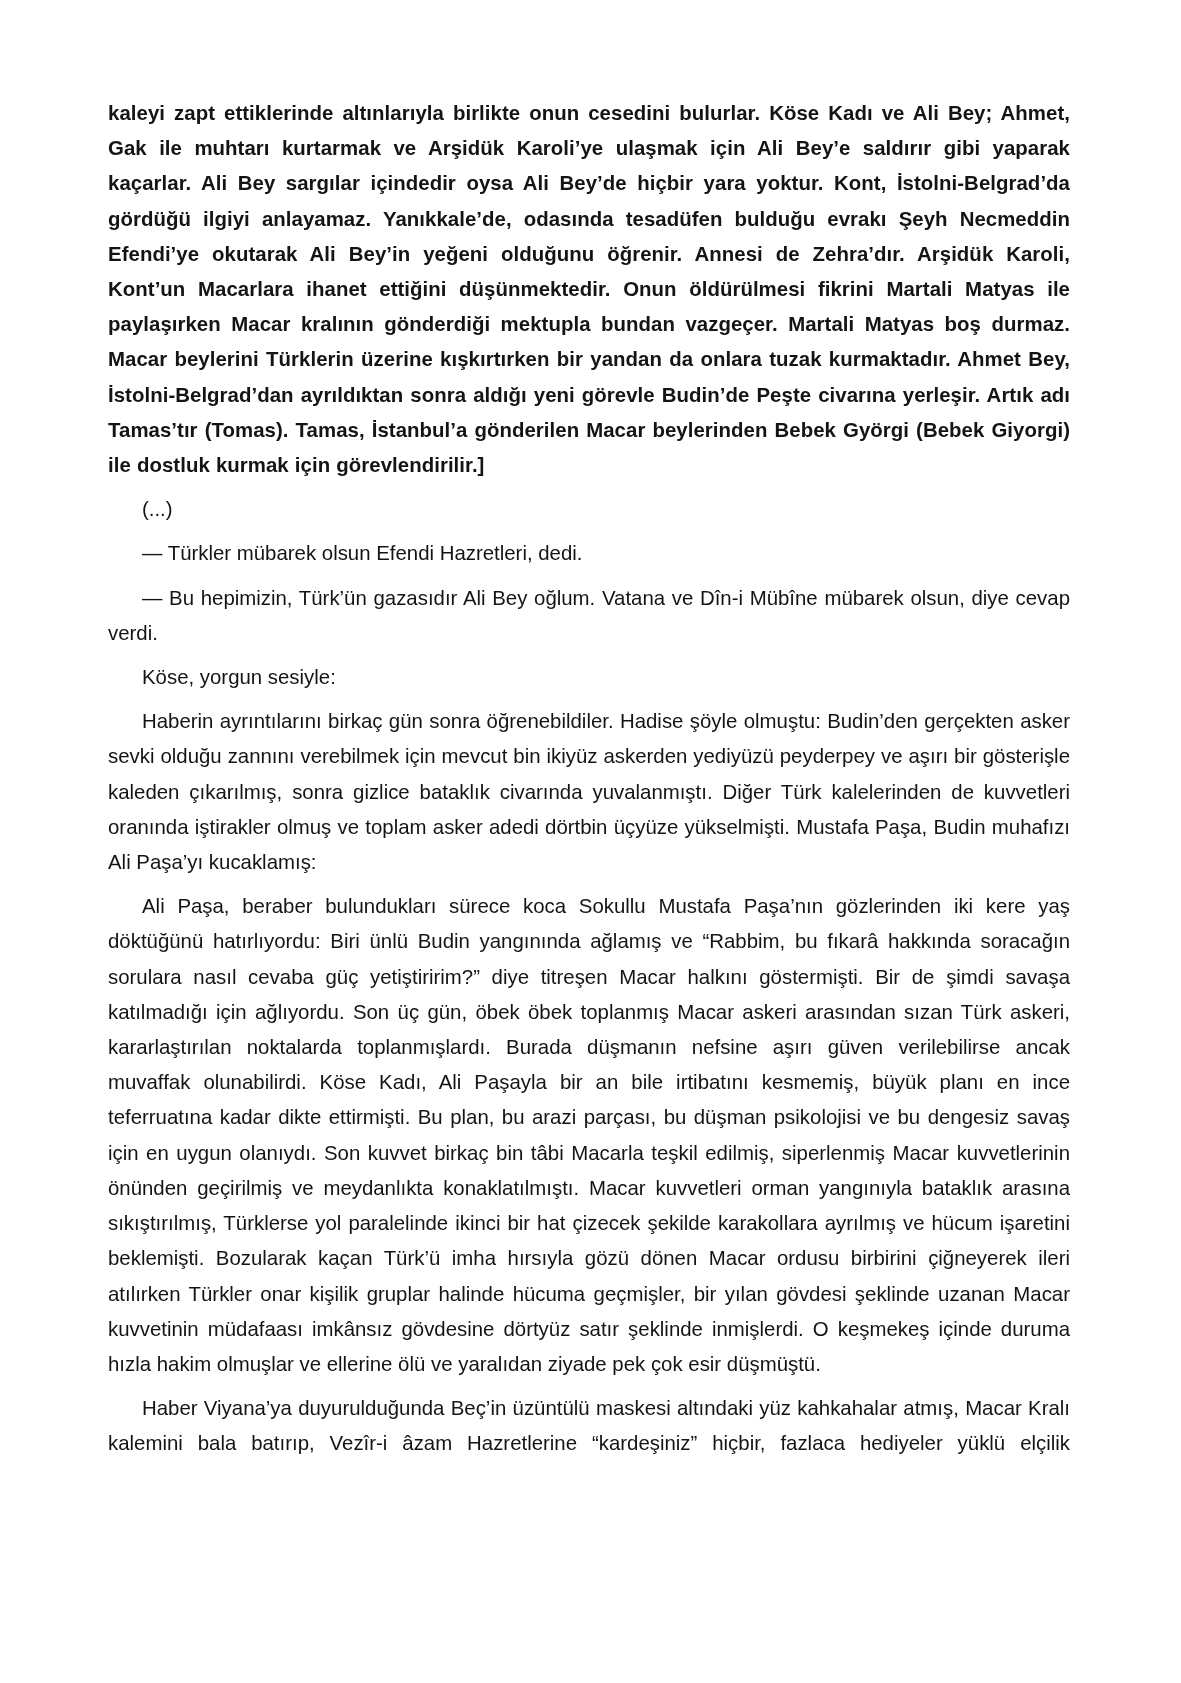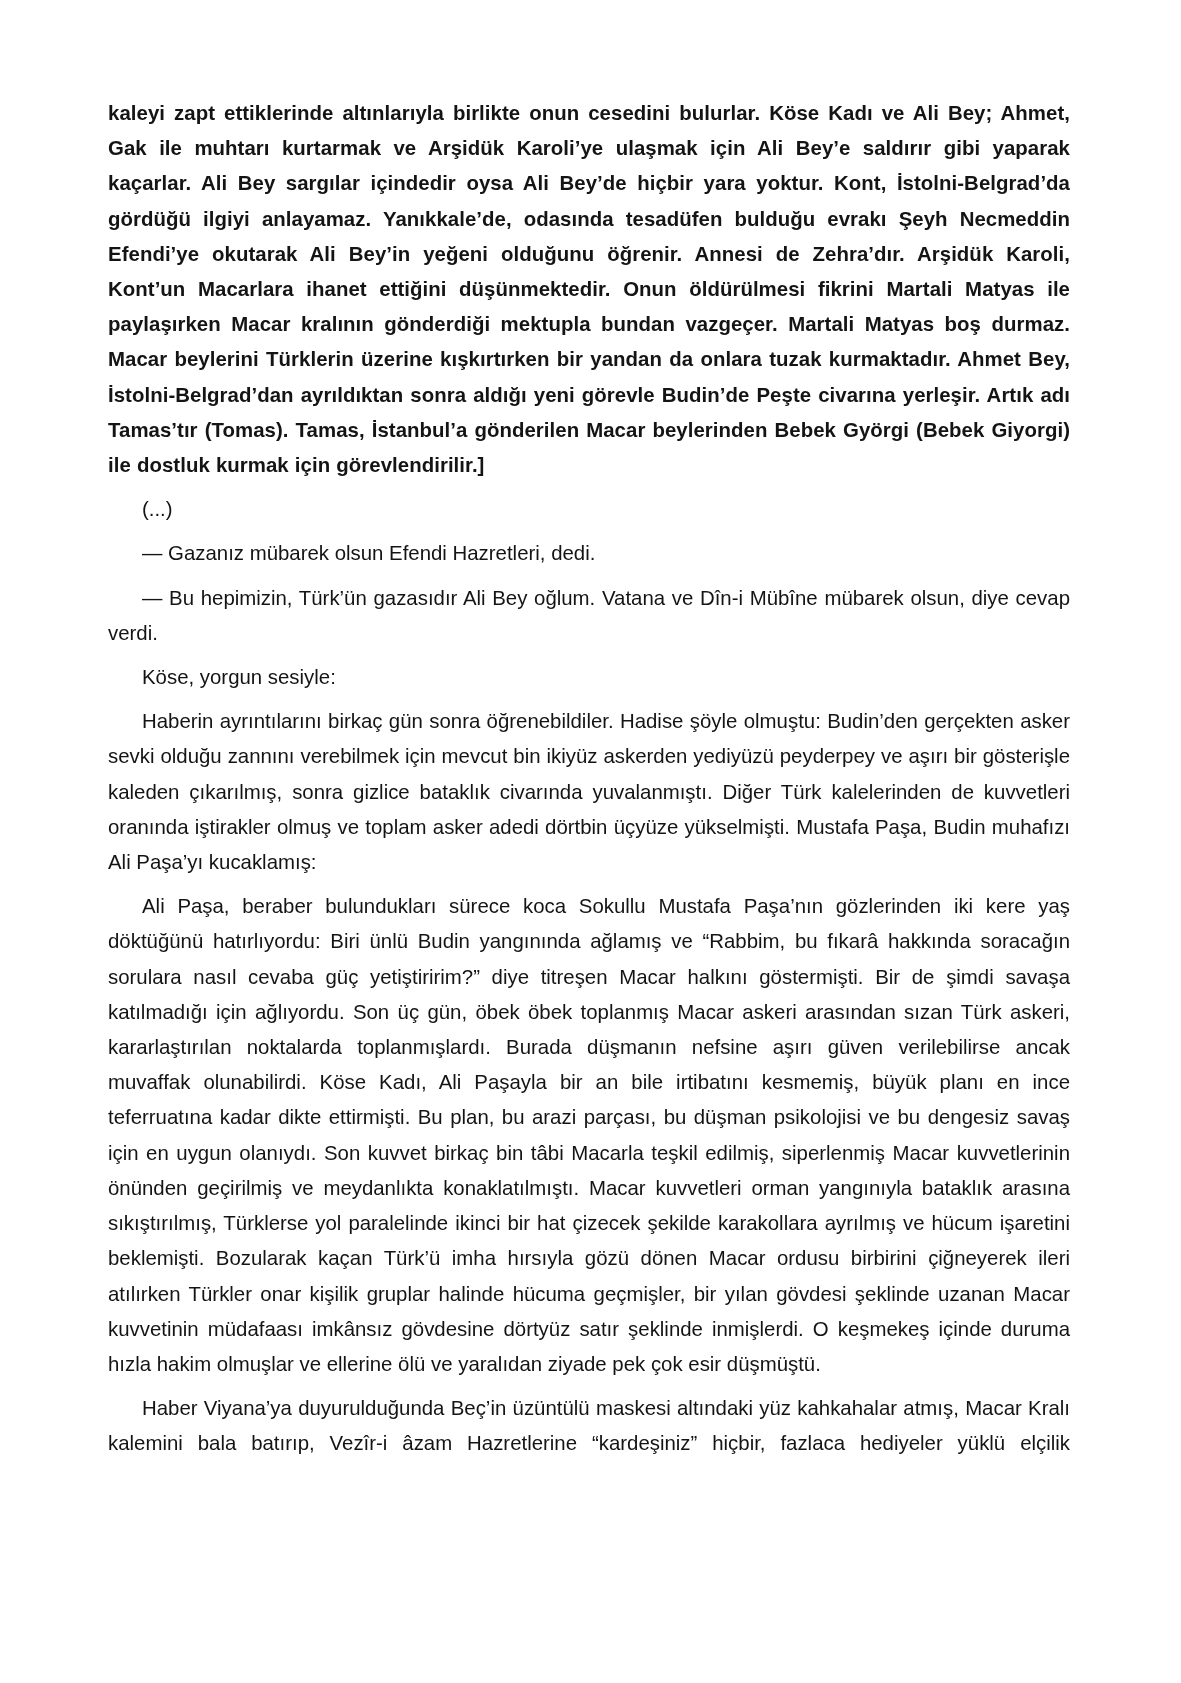--- a/index.html
+++ b/index.html
@@ -76,21 +76,21 @@
 <body>
 
 <div class="page">
   <div class="content">
 
     <p class="lead">kaleyi zapt ettiklerinde altınlarıyla birlikte onun cesedini bulurlar. Köse Kadı ve Ali Bey; Ahmet, Gak ile muhtarı kurtarmak ve Arşidük Karoli’ye ulaşmak için Ali Bey’e saldırır gibi yaparak kaçarlar. Ali Bey sargılar içindedir oysa Ali Bey’de hiçbir yara yoktur. Kont, İstolni-Belgrad’da gördüğü ilgiyi anlayamaz. Yanıkkale’de, odasında tesadüfen bulduğu evrakı Şeyh Necmeddin Efendi’ye okutarak Ali Bey’in yeğeni olduğunu öğrenir. Annesi de Zehra’dır. Arşidük Karoli, Kont’un Macarlara ihanet ettiğini düşünmektedir. Onun öldürülmesi fikrini Martali Matyas ile paylaşırken Macar kralının gönderdiği mektupla bundan vazgeçer. Martali Matyas boş durmaz. Macar beylerini Türklerin üzerine kışkırtırken bir yandan da onlara tuzak kurmaktadır. Ahmet Bey, İstolni-Belgrad’dan ayrıldıktan sonra aldığı yeni görevle Budin’de Peşte civarına yerleşir. Artık adı Tamas’tır (Tomas). Tamas, İstanbul’a gönderilen Macar beylerinden Bebek Györgi (Bebek Giyorgi) ile dostluk kurmak için görevlendirilir.]</p>
 
     <p class="ellipsis-par">(...)</p>
 
 
-    <p class="dialogue short">— Gazanız mübarek olsun Efendi Hazretleri, dedi.</p>
+    <p class="dialogue short">— Türkler mübarek olsun Efendi Hazretleri, dedi.</p>
 
     <p class="dialogue">— Bu hepimizin, Türk’ün gazasıdır Ali Bey oğlum. Vatana ve Dîn-i Mübîne mübarek olsun, diye cevap verdi.</p>
 
     <p class="dialogue short">Köse, yorgun sesiyle:</p>
 
     <p class="body-par">Haberin ayrıntılarını birkaç gün sonra öğrenebildiler. Hadise şöyle olmuştu: Budin’den gerçekten asker sevki olduğu zannını verebilmek için mevcut bin ikiyüz askerden yediyüzü peyderpey ve aşırı bir gösterişle kaleden çıkarılmış, sonra gizlice bataklık civarında yuvalanmıştı. Diğer Türk kalelerinden de kuvvetleri oranında iştirakler olmuş ve toplam asker adedi dörtbin üçyüze yükselmişti. Mustafa Paşa, Budin muhafızı Ali Paşa’yı kucaklamış:</p>
 
 
     <p class="body-par">Ali Paşa, beraber bulundukları sürece koca Sokullu Mustafa Paşa’nın gözlerinden iki kere yaş döktüğünü hatırlıyordu: Biri ünlü Budin yangınında ağlamış ve “Rabbim, bu fıkarâ hakkında soracağın sorulara nasıl cevaba güç yetiştiririm?” diye titreşen Macar halkını göstermişti. Bir de şimdi savaşa katılmadığı için ağlıyordu. Son üç gün, öbek öbek toplanmış Macar askeri arasından sızan Türk askeri, kararlaştırılan noktalarda toplanmışlardı. Burada düşmanın nefsine aşırı güven verilebilirse ancak muvaffak olunabilirdi. Köse Kadı, Ali Paşayla bir an bile irtibatını kesmemiş, büyük planı en ince teferruatına kadar dikte ettirmişti. Bu plan, bu arazi parçası, bu düşman psikolojisi ve bu dengesiz savaş için en uygun olanıydı. Son kuvvet birkaç bin tâbi Macarla teşkil edilmiş, siperlenmiş Macar kuvvetlerinin önünden geçirilmiş ve meydanlıkta konaklatılmıştı. Macar kuvvetleri orman yangınıyla bataklık arasına sıkıştırılmış, Türklerse yol paralelinde ikinci bir hat çizecek şekilde karakollara ayrılmış ve hücum işaretini beklemişti. Bozularak kaçan Türk’ü imha hırsıyla gözü dönen Macar ordusu birbirini çiğneyerek ileri atılırken Türkler onar kişilik gruplar halinde hücuma geçmişler, bir yılan gövdesi şeklinde uzanan Macar kuvvetinin müdafaası imkânsız gövdesine dörtyüz satır şeklinde inmişlerdi. O keşmekeş içinde duruma hızla hakim olmuşlar ve ellerine ölü ve yaralıdan ziyade pek çok esir düşmüştü.</p>
 

